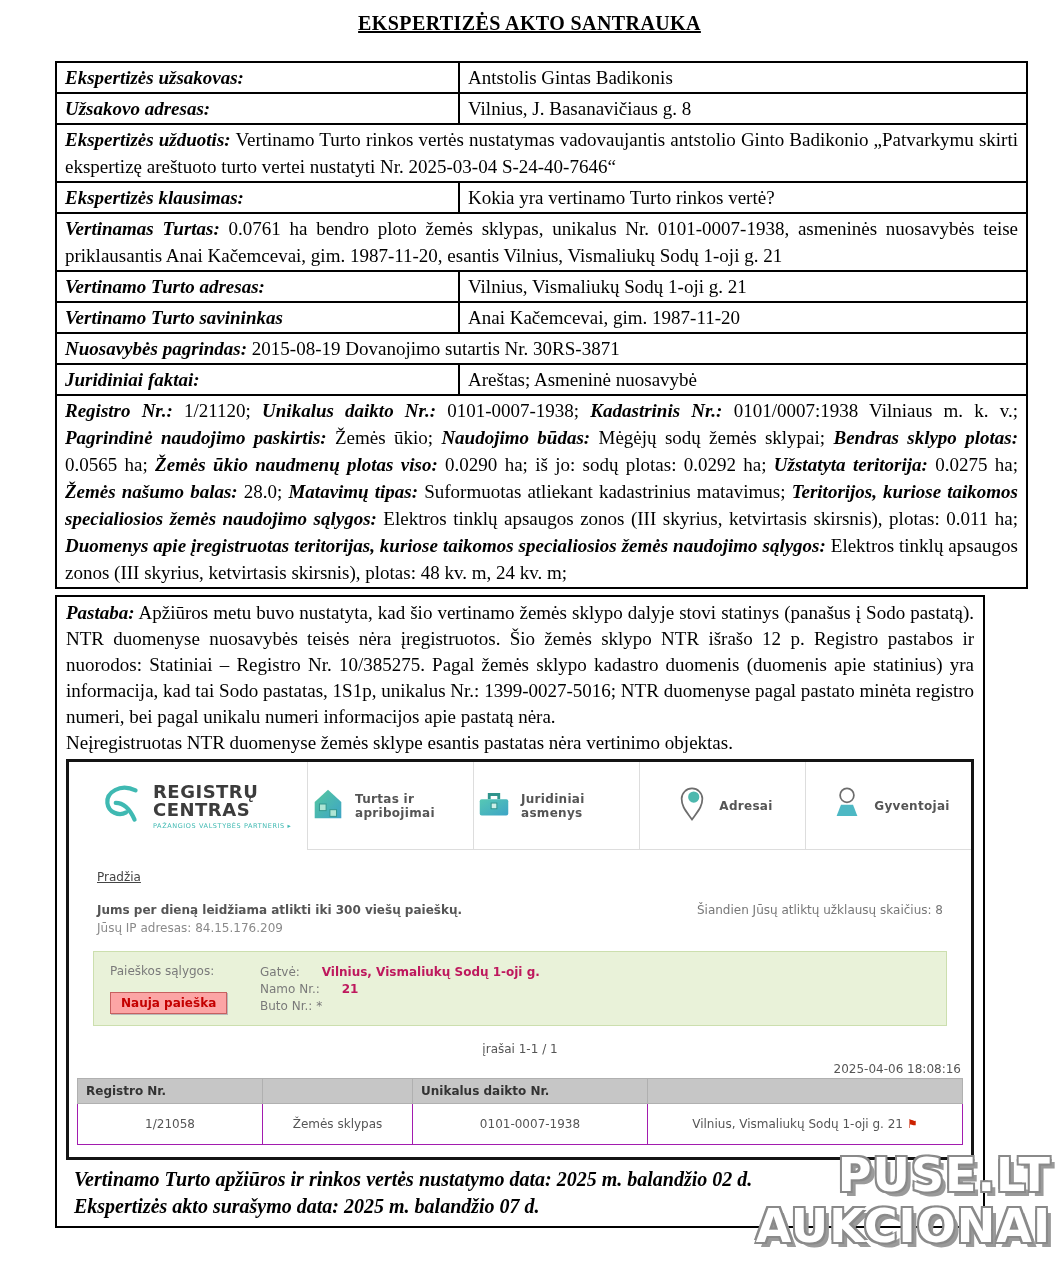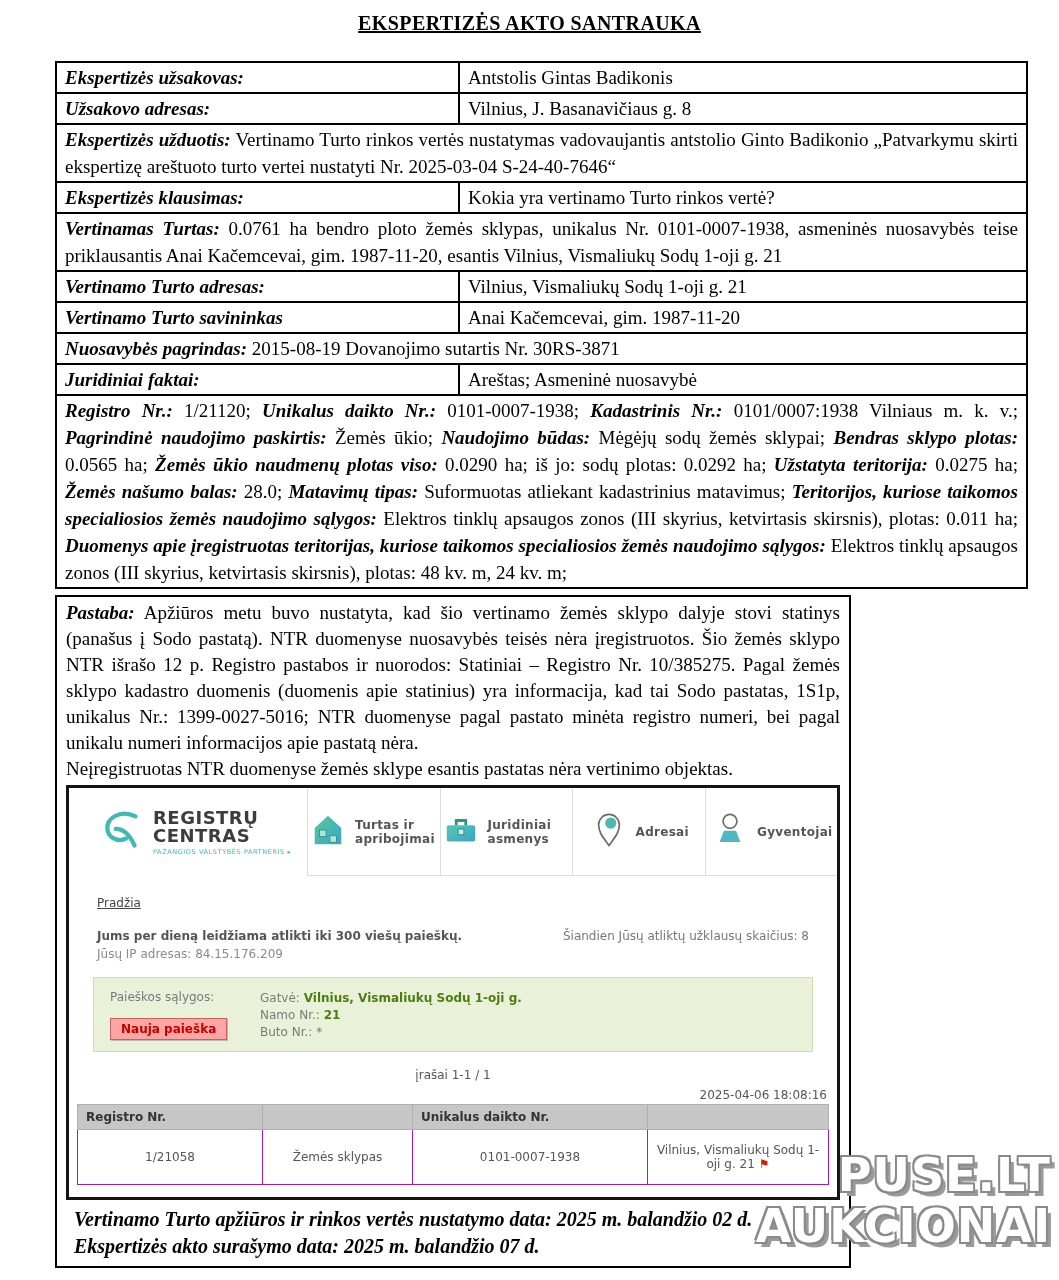--- a/index.html
+++ b/index.html
@@ -11,21 +11,21 @@
   .title{margin-top:12px;text-align:center;font-size:20px;font-weight:bold;
          text-decoration:underline;letter-spacing:.4px;}
 
   table.doc{border-collapse:collapse;margin:26px 0 0 55px;width:973px;}
   table.doc td{border:2px solid #000;font-size:19px;line-height:27px;
                padding:1px 8px;vertical-align:top;}
   td.lbl{font-weight:bold;font-style:italic;}
   td.full{text-align:justify;}
   .seg-label{font-weight:bold;font-style:italic;}
 
-  .box2{margin:6px 0 0 55px;width:796px;border:2px solid #000;padding:3px 9px 6px 9px;}
+  .box2{margin:6px 0 0 55px;width:930px;border:2px solid #000;padding:3px 9px 6px 9px;}
   .pastaba{font-size:19px;line-height:26px;text-align:justify;}
   .pastaba-last{font-size:19px;line-height:26px;}
 
   
   .shot{border:3px solid #141414;margin-top:3px;background:#fff;
         font-family:"DejaVu Sans",sans-serif;color:#666;}
   .shot-header{display:flex;height:88px;}
   .logo{width:238px;display:flex;align-items:center;gap:8px;padding-left:30px;}
   .logo-text .l1,.logo-text .l2{font-size:18px;font-weight:bold;color:#3c3c3c;
         letter-spacing:.5px;line-height:18px;}
@@ -46,21 +46,21 @@
 
   .search{margin:16px 24px 0 24px;background:#e9f2d9;border:1px solid #ccdfae;
         padding:12px 16px 10px 16px;font-size:12px;display:flex;}
   .search-left{width:150px;display:flex;flex-direction:column;}
   .search-label{color:#7a7a7a;}
   .btn-new-search{margin-top:14px;align-self:flex-start;background:#fca5a5;
         border:1px solid #c76060;color:#c40000;font-weight:bold;font-size:12px;
         font-family:"DejaVu Sans",sans-serif;padding:3px 10px;cursor:pointer;
         box-shadow:1px 1px 0 #b9b9b9;}
   .search-vals div{line-height:17px;color:#7a7a7a;}
-  .search-vals b{color:#4d7c0f;}
+  .search-vals b{color:#be185d;margin-left:18px;}
 
   .records{text-align:center;font-size:12px;color:#555;margin-top:16px;}
   .stamp{text-align:right;font-size:12px;color:#555;margin:6px 10px 2px 0;}
 
   table.rt{width:calc(100% - 16px);margin:2px 8px 12px 8px;border-collapse:collapse;
         font-size:12px;}
   table.rt th{background:#c6c6c6;color:#333;text-align:left;font-weight:bold;
         padding:5px 8px;border:1px solid #b0b0b0;}
   table.rt td{padding:13px 8px;border:1px solid #a21caf;color:#555;text-align:center;}
   td.addr{color:#b03427;}

